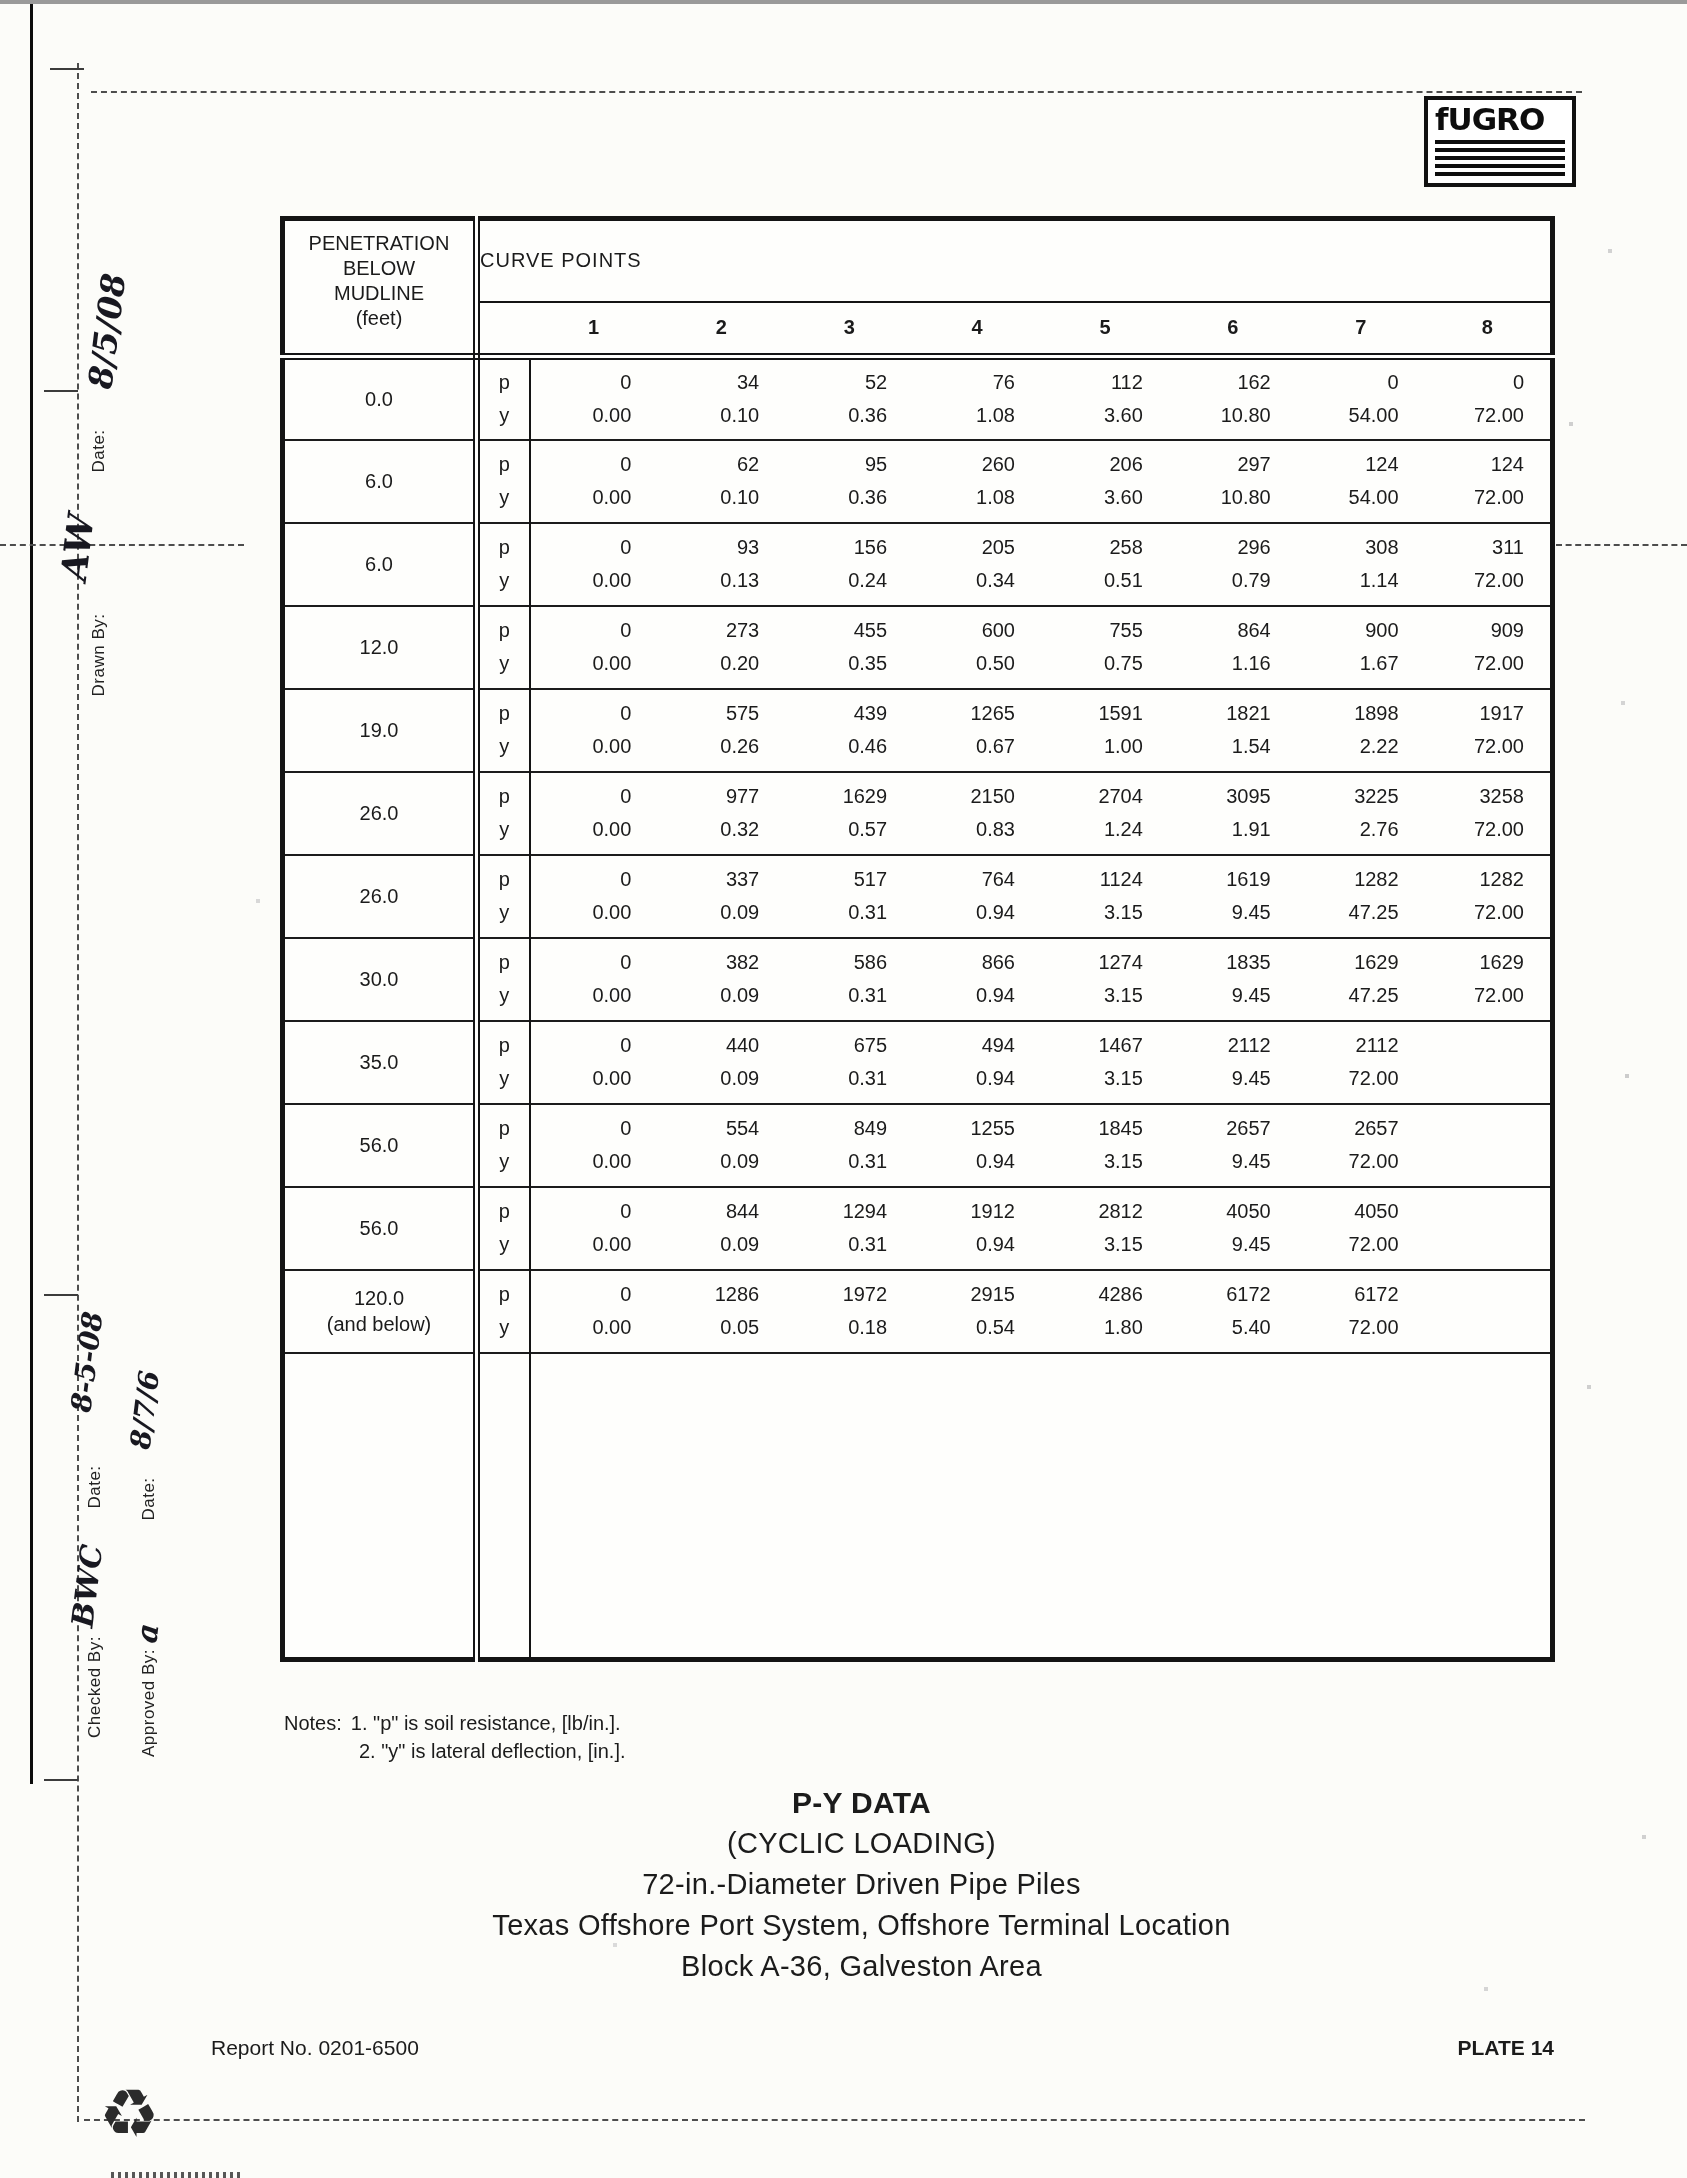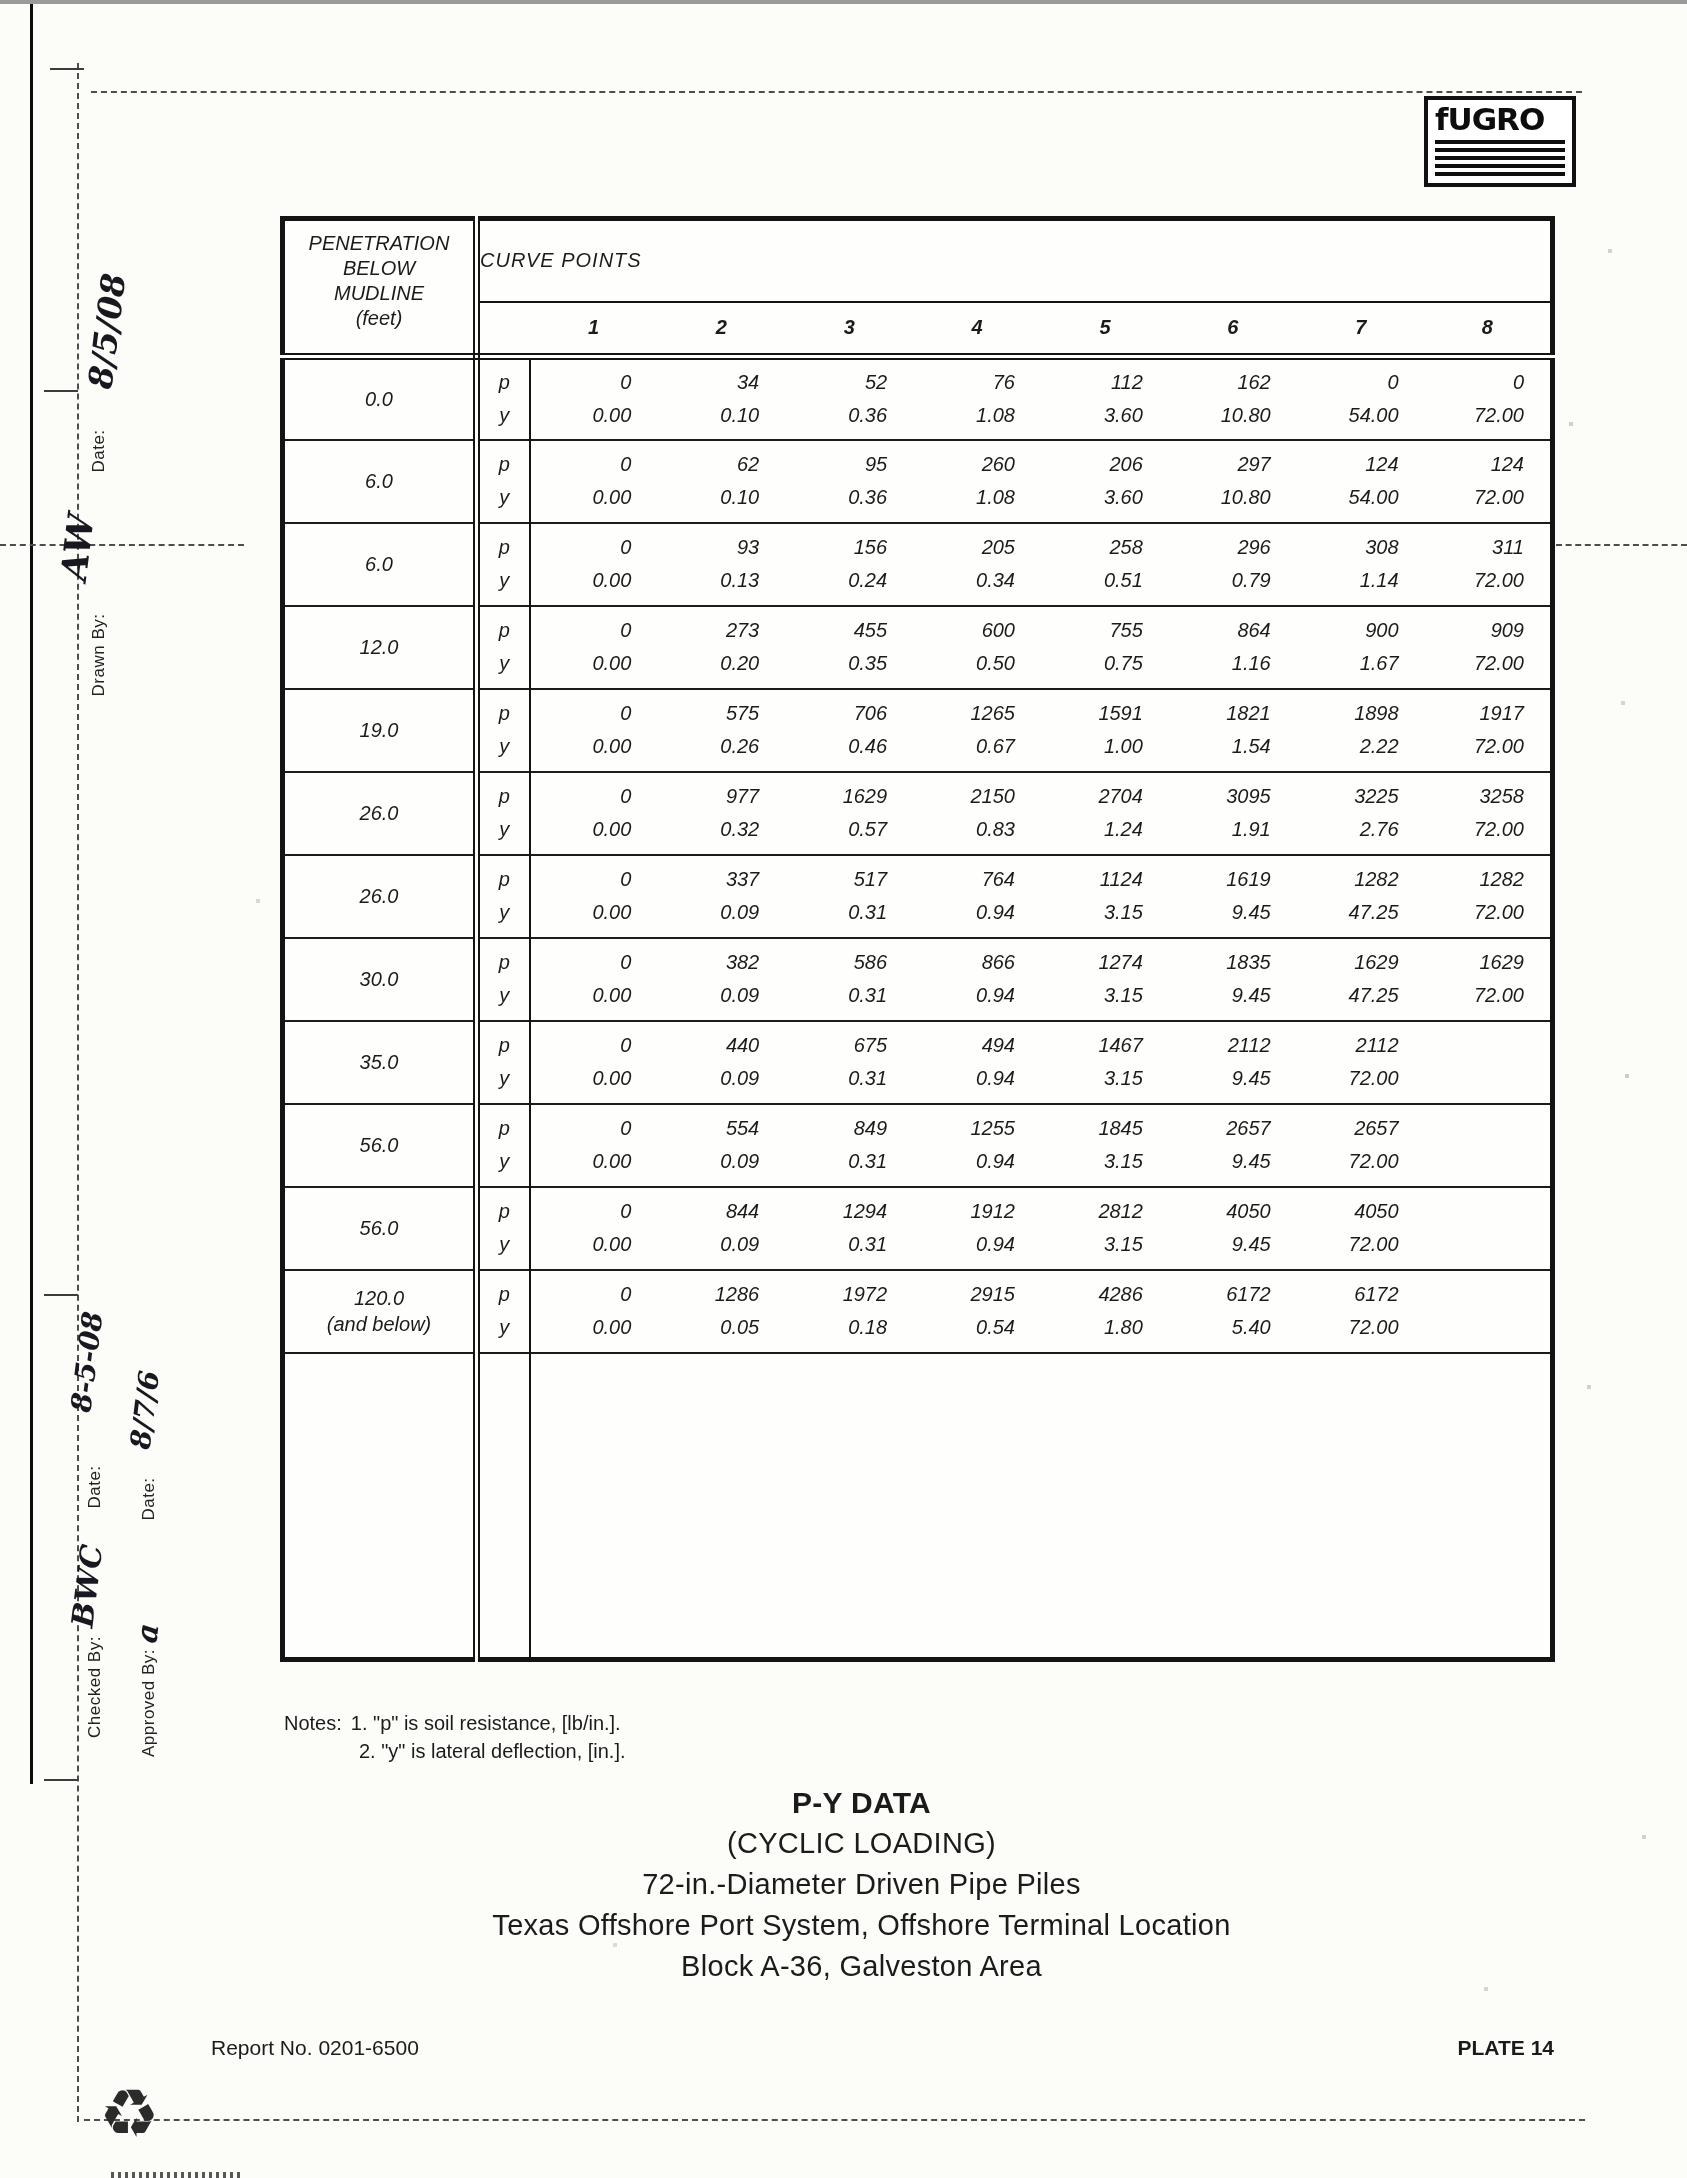--- a/index.html
+++ b/index.html
@@ -34,21 +34,21 @@
 
   
   .logo { position:absolute; left:1424px; top:92px; width:152px; height:91px;
           border:4px solid #111; background:#fff; padding:3px 7px 6px 7px; }
   .logo-text { font-weight:bold; font-size:31px; line-height:33px; letter-spacing:-1px;
                font-family:"DejaVu Sans", sans-serif; color:#0d0d0d; }
   .logo-stripes i { display:block; height:4px; background:#0d0d0d; margin-top:4px; }
 
   
   table.pytable { position:absolute; left:280px; top:212px; width:1275px; height:1088px;
-    border-collapse:collapse; table-layout:fixed; background:#fefefc;font-style:italic; }
+    border-collapse:collapse; table-layout:fixed; background:#fefefc; }
   table.pytable { border:5px solid #141414; }
   col.c-depth { width:194px; } col.c-py { width:53px; }
   .pytable th { font-weight:400; }
   th.depth-head { border-right:7px double #141414; border-bottom:7px double #141414;
     vertical-align:top; padding-top:10px; font-size:20px; line-height:25px; text-align:center; }
   th.depth-head .hl { display:block; }
   th.curve-head { border-bottom:2px solid #141414; font-size:20px; height:83px;
     vertical-align:middle; text-align:left; letter-spacing:1px; }
   tr.numrow th { border-bottom:7px double #141414; height:55px; vertical-align:middle; }
   tr.numrow th.num { font-weight:700; font-size:20px; text-align:center; }
@@ -331,21 +331,21 @@
           </td>
           <td class="val">
             <div>0</div>
             <div>0.00</div>
           </td>
           <td class="val">
             <div>575</div>
             <div>0.26</div>
           </td>
           <td class="val">
-            <div>706</div>
+            <div>439</div>
             <div>0.46</div>
           </td>
           <td class="val">
             <div>1265</div>
             <div>0.67</div>
           </td>
           <td class="val">
             <div>1591</div>
             <div>1.00</div>
           </td>

